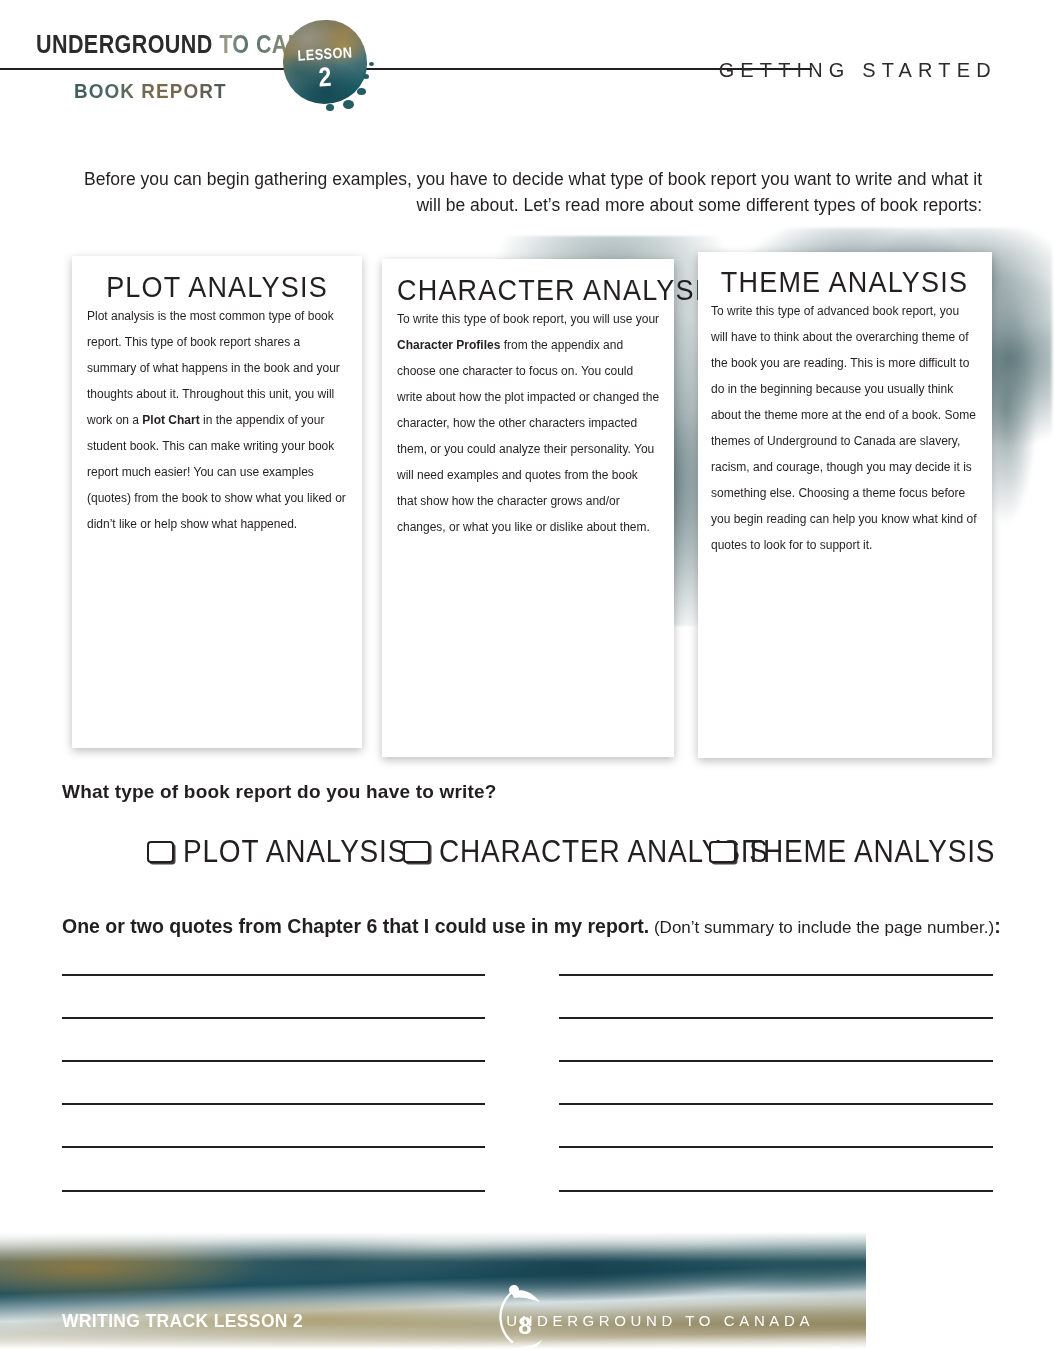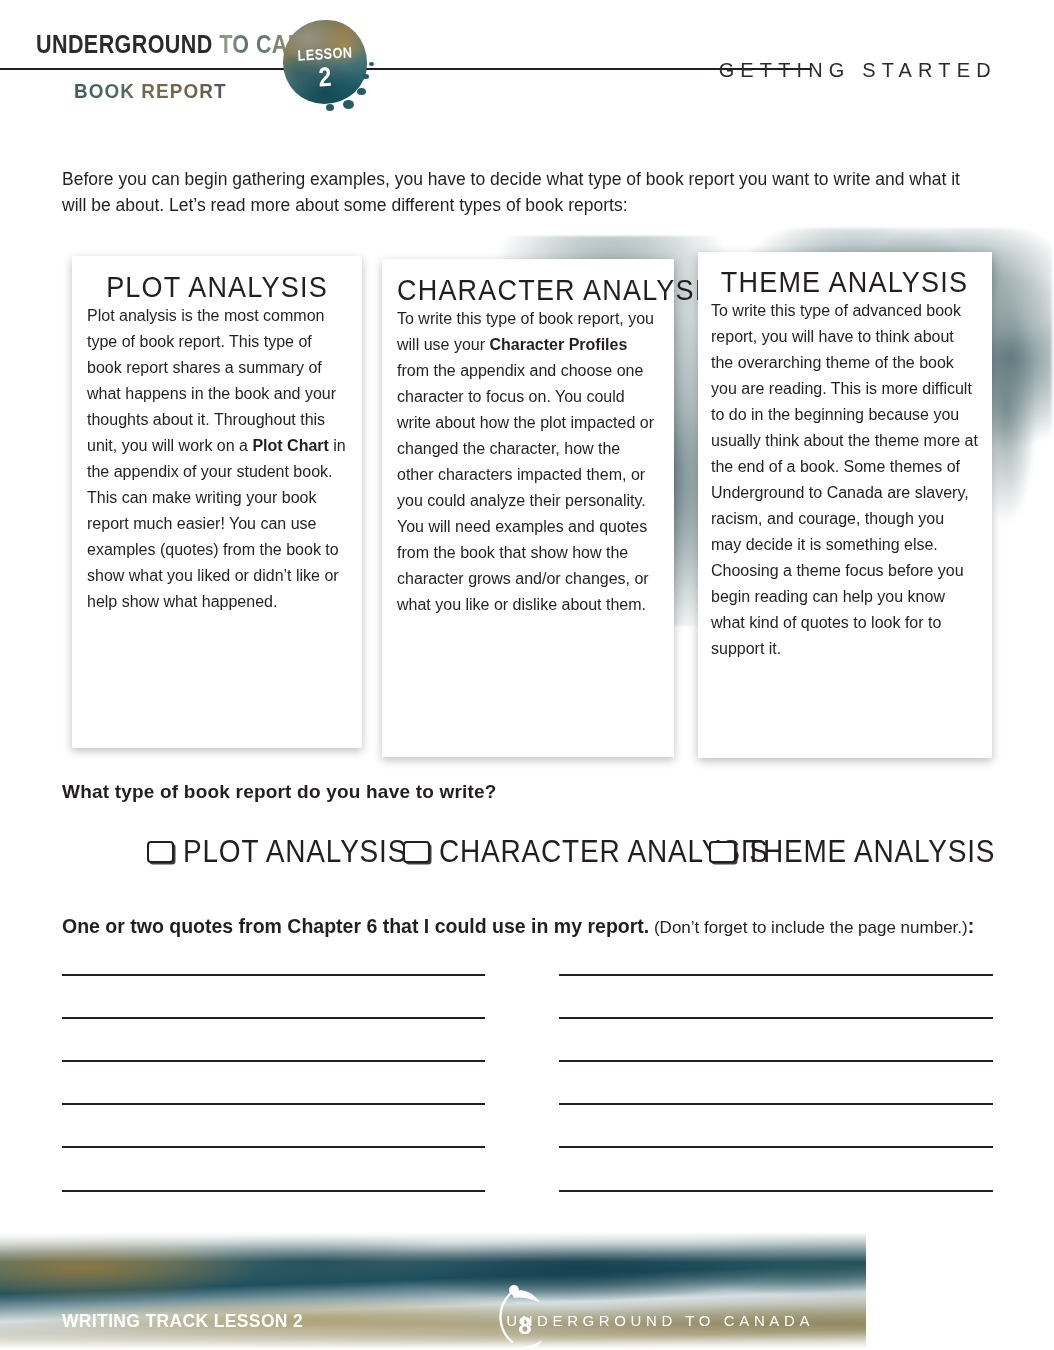--- a/index.html
+++ b/index.html
@@ -141,20 +141,21 @@
   
   .intro {
     position: absolute;
     left: 62px;
     top: 166px;
     width: 920px;
     font-size: 17.5px;
     line-height: 26px;
     color: #231f20;
     font-weight: 300;
+    text-align: right;
   }
 
   
   .wash {
     position: absolute;
     left: 330px;
     top: 228px;
     width: 722px;
     height: 420px;
     pointer-events: none;
@@ -207,21 +208,21 @@
     font-size: 27px;
     font-weight: normal;
     letter-spacing: 1.2px;
     color: #231f20;
     margin-bottom: 2px;
     transform: scaleY(1.12);
     transform-origin: center top;
     white-space: nowrap;
   }
   .card-body {
-    font-size: 16px;
+    font-size: 12px;
     line-height: 26px;
     font-weight: 300;
     color: #231f20;
   }
   .card-body b { font-weight: 700; }
 
   
   .question {
     position: absolute;
     left: 62px;
@@ -444,21 +445,21 @@
     <span class="chk"></span>
     <span class="choice-label">CHARACTER ANALYSIS</span>
   </label>
   <label class="choice" id="choice-2">
     <span class="chk"></span>
     <span class="choice-label">THEME ANALYSIS</span>
   </label>
 </div>
 
 <div class="quotes-prompt">
-  <span class="strong">One or two quotes from Chapter 6 that I could use in my report.</span><span class="paren"> (Don’t forget to include the page number.)</span><span class="colon">:</span>
+  <span class="strong">One or two quotes from Chapter 6 that I could use in my report.</span><span class="paren"> (Don’t summary to include the page number.)</span><span class="colon">:</span>
 </div>
 
 <div class="lines">
   <div class="wline left" style="top:974px;"></div>
   <div class="wline left" style="top:1017px;"></div>
   <div class="wline left" style="top:1060px;"></div>
   <div class="wline left" style="top:1103px;"></div>
   <div class="wline left" style="top:1146px;"></div>
   <div class="wline left" style="top:1190px;"></div>
 

